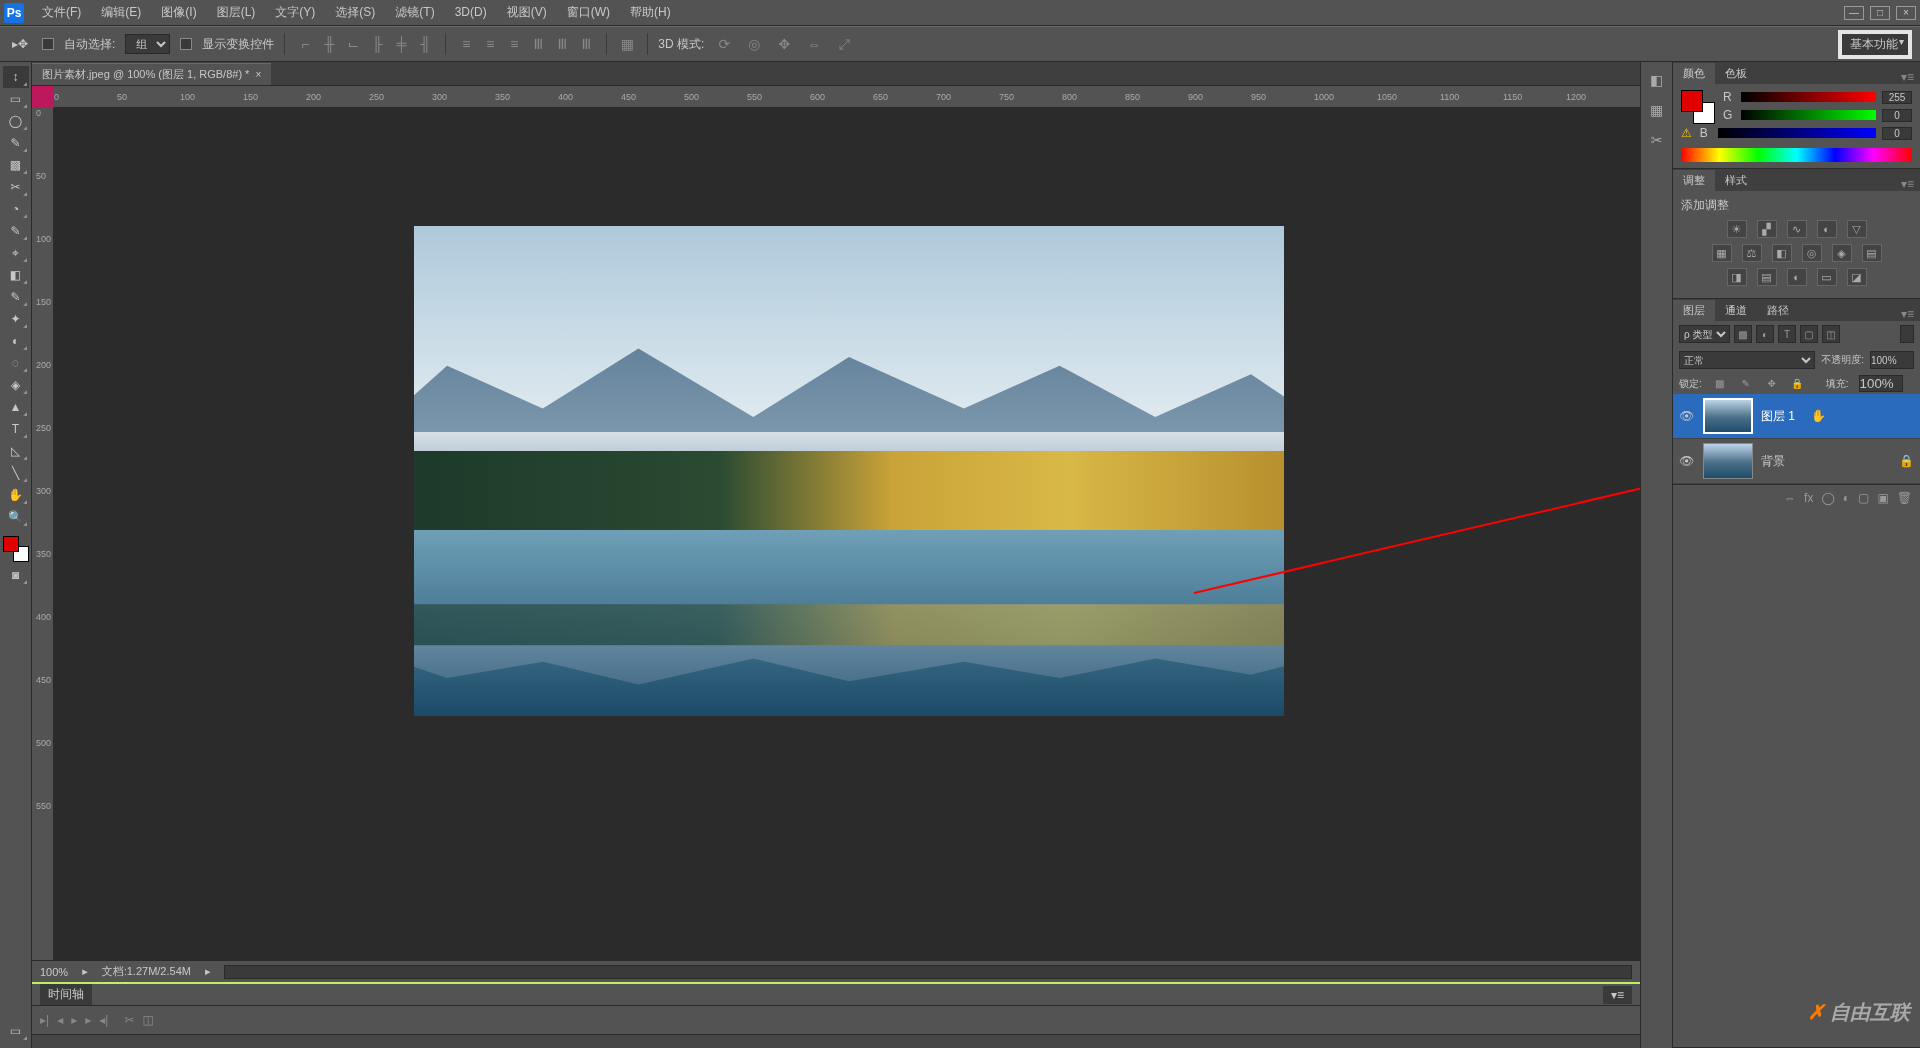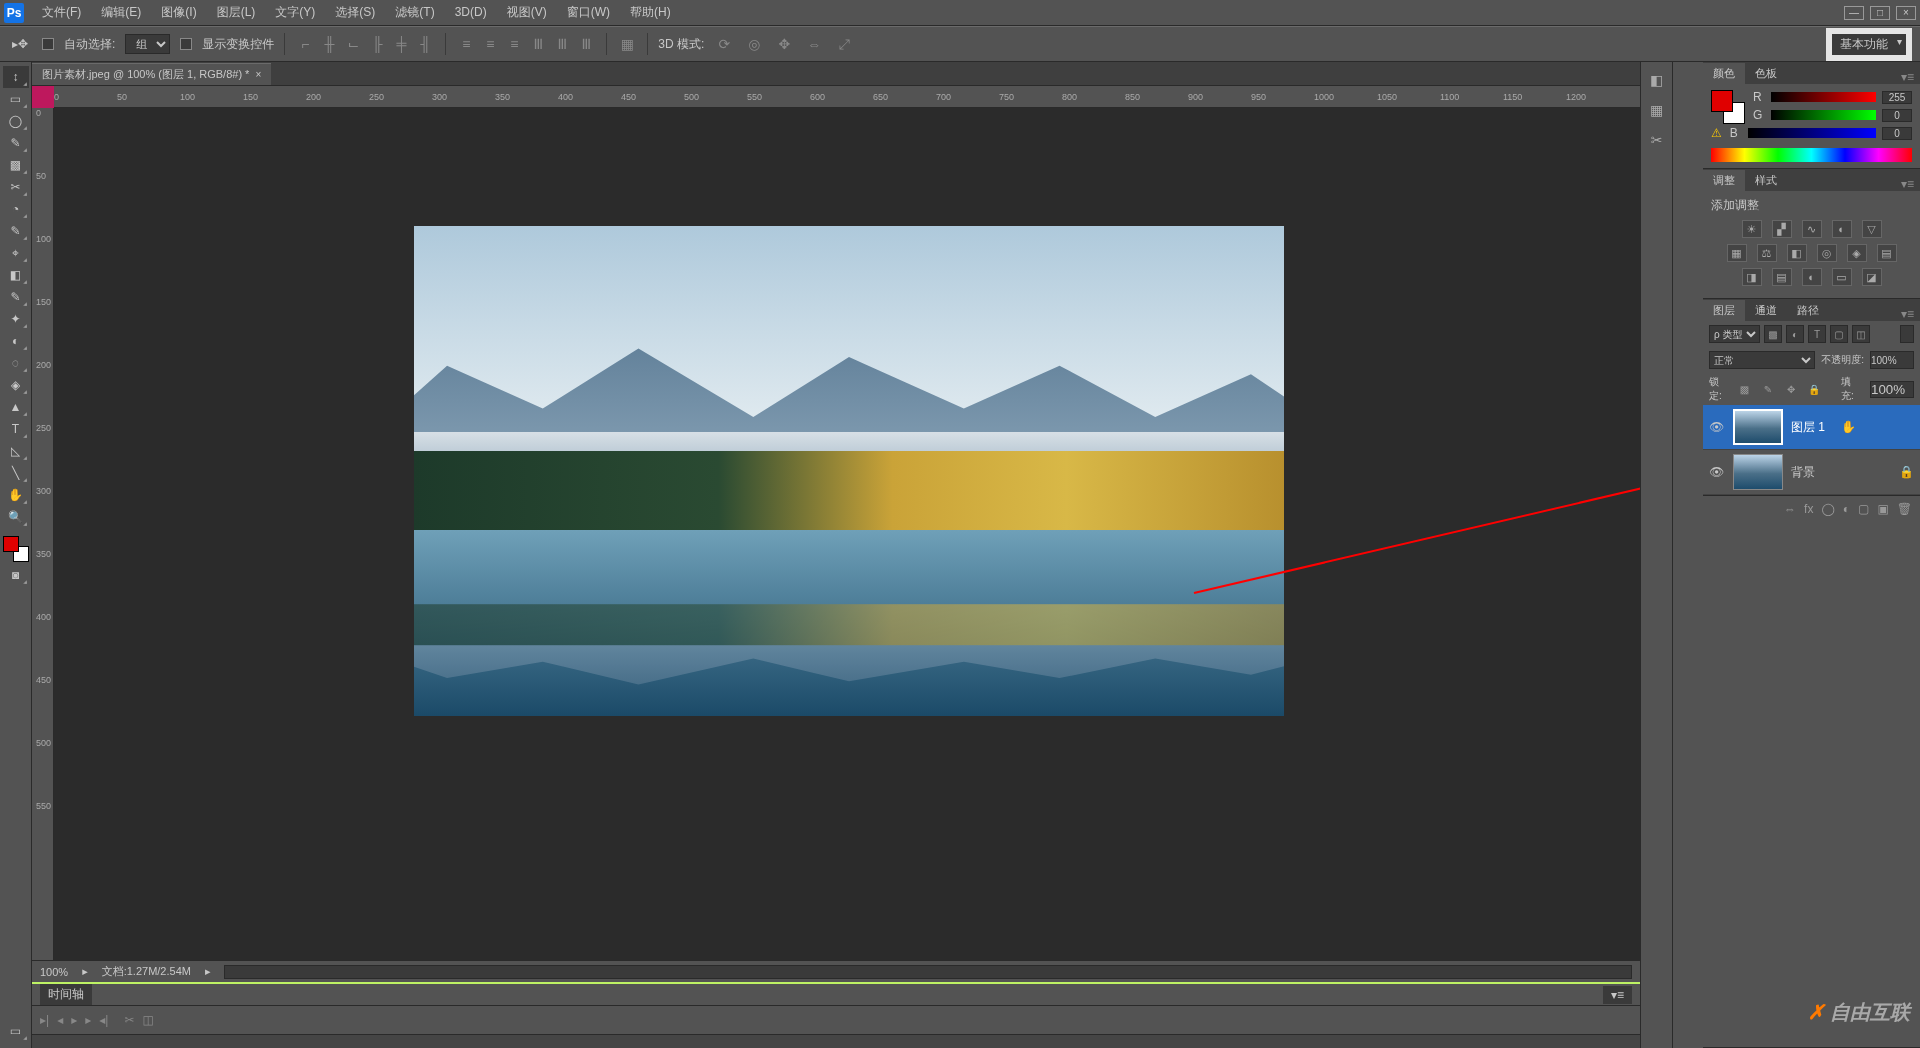--- a/index.html
+++ b/index.html
@@ -13,21 +13,21 @@
 .win-controls span { width: 20px; height: 14px; border: 1px solid #999; display: inline-flex; align-items: center; justify-content: center; font-size: 10px; }
 
 
 .optionsbar { height: 36px; background: #535353; border-top: 1px solid #6a6a6a; border-bottom: 1px solid #2a2a2a; display: flex; align-items: center; padding: 0 8px; gap: 10px; }
 .optionsbar .tool-ind { width: 24px; height: 20px; display:flex;align-items:center;justify-content:center;}
 .optionsbar .chk { width: 12px; height: 12px; border: 1px solid #888; background: #3a3a3a; }
 .optionsbar select { background: #3a3a3a; color: #c8c8c8; border: 1px solid #2a2a2a; height: 20px; font-size: 11px; padding: 0 6px; }
 .optionsbar .sep { width: 1px; height: 22px; background: #3a3a3a; }
 .opt-icon { width: 20px; height: 20px; display:inline-flex; align-items:center; justify-content:center; color:#888; font-size:14px;}
 .align-group { display:flex; gap:4px;}
-.workspace-dd { margin-left:auto; background:#3a3a3a; border:6px solid #e5e5e5; padding:2px 18px 2px 8px; position:relative;}
+.workspace-dd { margin-left:auto; background:#3a3a3a; border:4px solid #e5e5e5; padding:2px 10px 2px 8px; position:relative;}
 .workspace-dd::after{content:"▾"; position:absolute; right:4px; top:2px; font-size:10px;}
 
 
 .main { display: flex; height: calc(100% - 62px); }
 
 
 .toolbar { width: 32px; background: #535353; border-right: 1px solid #2a2a2a; display: flex; flex-direction: column; align-items: center; padding-top: 4px; gap: 2px; }
 .toolbar .tbtn { width: 26px; height: 22px; display:flex; align-items:center; justify-content:center; color:#c8c8c8; position:relative; cursor:default;}
 .toolbar .tbtn.active { background:#3a3a3a; }
 .toolbar .tbtn::after{content:""; position:absolute; right:1px; bottom:1px; border:3px solid transparent; border-right-color:#999; border-bottom-color:#999; width:0;height:0; transform:scale(.6);}
@@ -76,21 +76,21 @@
 
 .arrow-annot{position:absolute; pointer-events:none;}
 .arrow-annot svg{overflow:visible;}
 
 
 .right-col { width: 248px; background:#535353; border-left:1px solid #2a2a2a; display:flex; flex-direction:column;}
 .mini-strip { width:32px; background:#535353; border-left:1px solid #2a2a2a; display:flex; flex-direction:column; align-items:center; gap:10px; padding-top:8px;}
 .mini-strip .ms{width:20px;height:20px;color:#aaa;display:flex;align-items:center;justify-content:center;font-size:14px;}
 .right-wrap{display:flex; height:100%;}
 
-.panel { border-bottom:1px solid #2a2a2a;margin-left:30px;}
+.panel { border-bottom:1px solid #2a2a2a;}
 .panel-tabs{height:22px; display:flex; align-items:end; background:#3f3f3f;}
 .panel-tabs .pt{padding:3px 10px; font-size:11px;}
 .panel-tabs .pt.active{background:#535353;}
 .panel-tabs .menu{margin-left:auto; padding:0 6px; color:#888;}
 
 
 .color-body{padding:6px 8px;}
 .color-row{display:flex; align-items:center; gap:6px; margin-bottom:4px;}
 .color-row .lab{width:12px;}
 .color-row .slider{flex:1; height:10px;}

